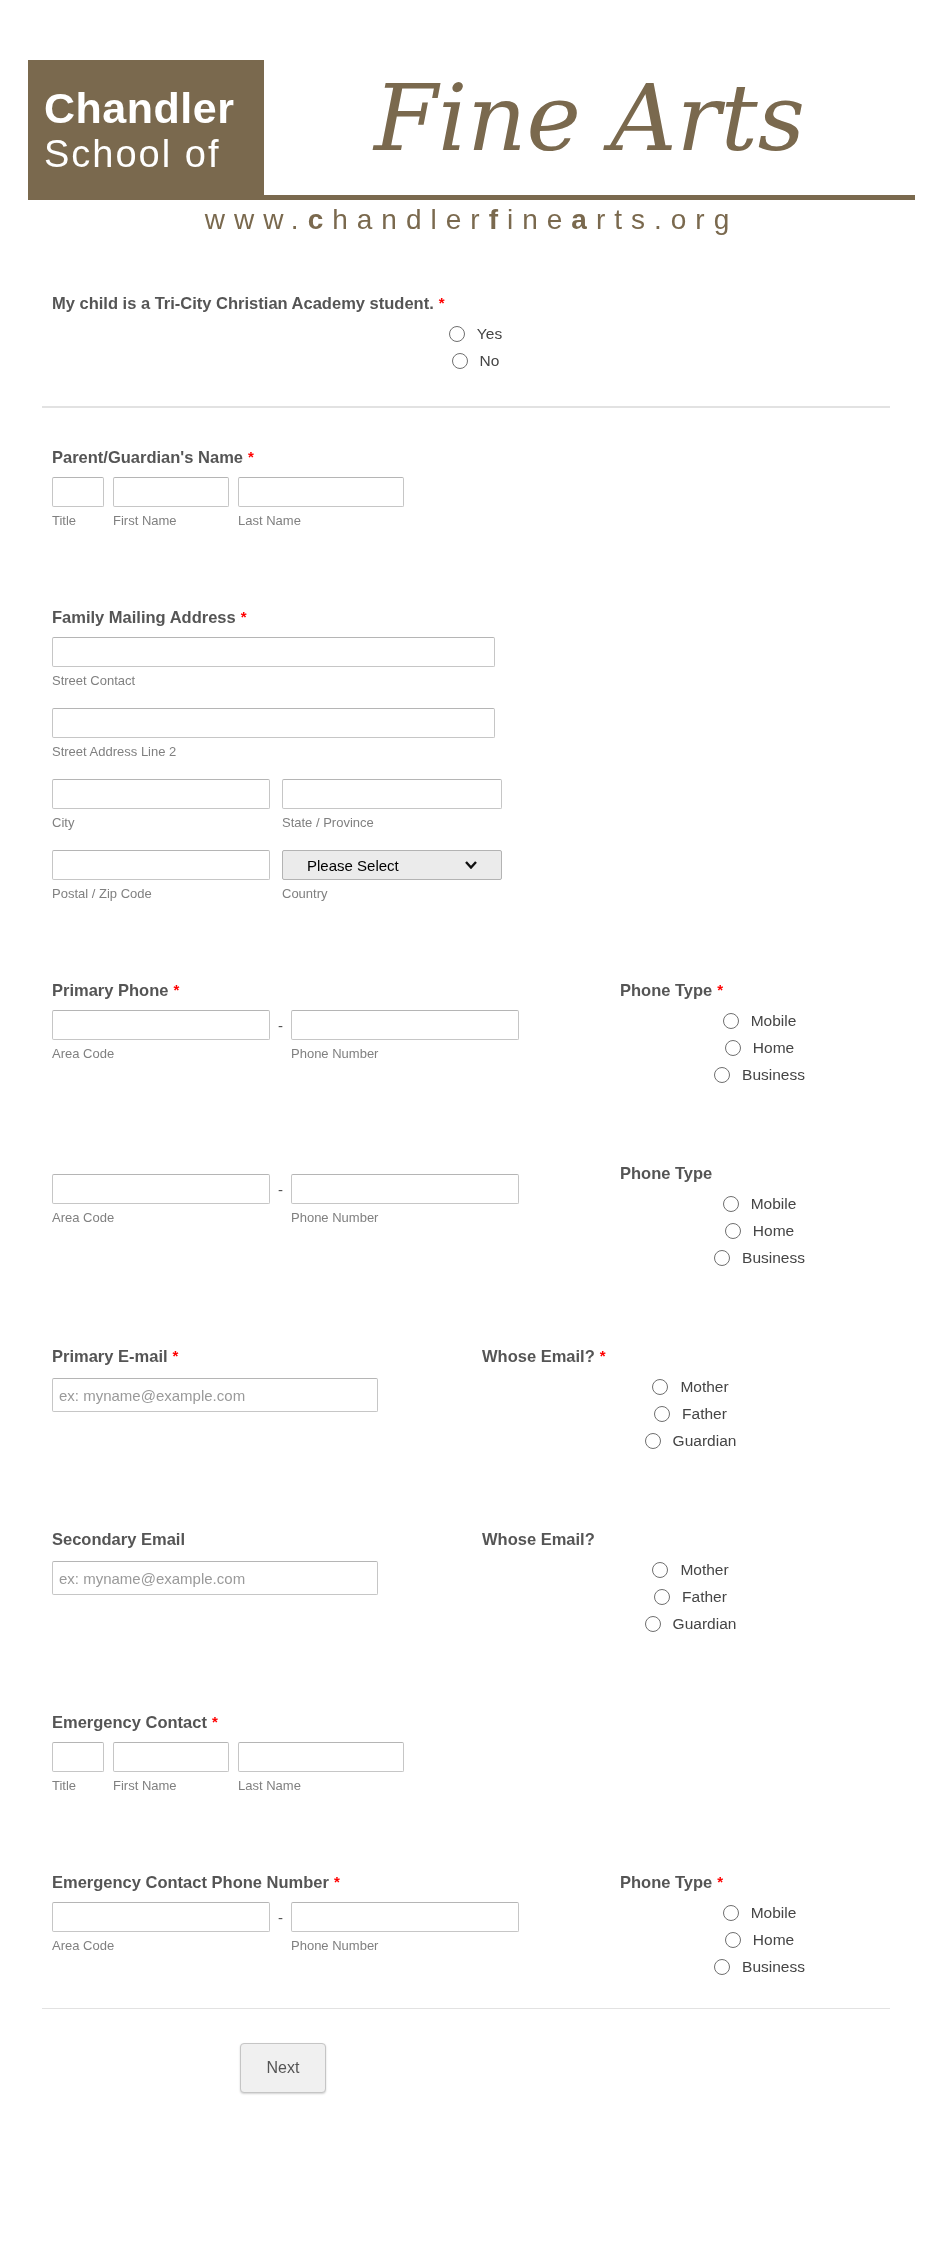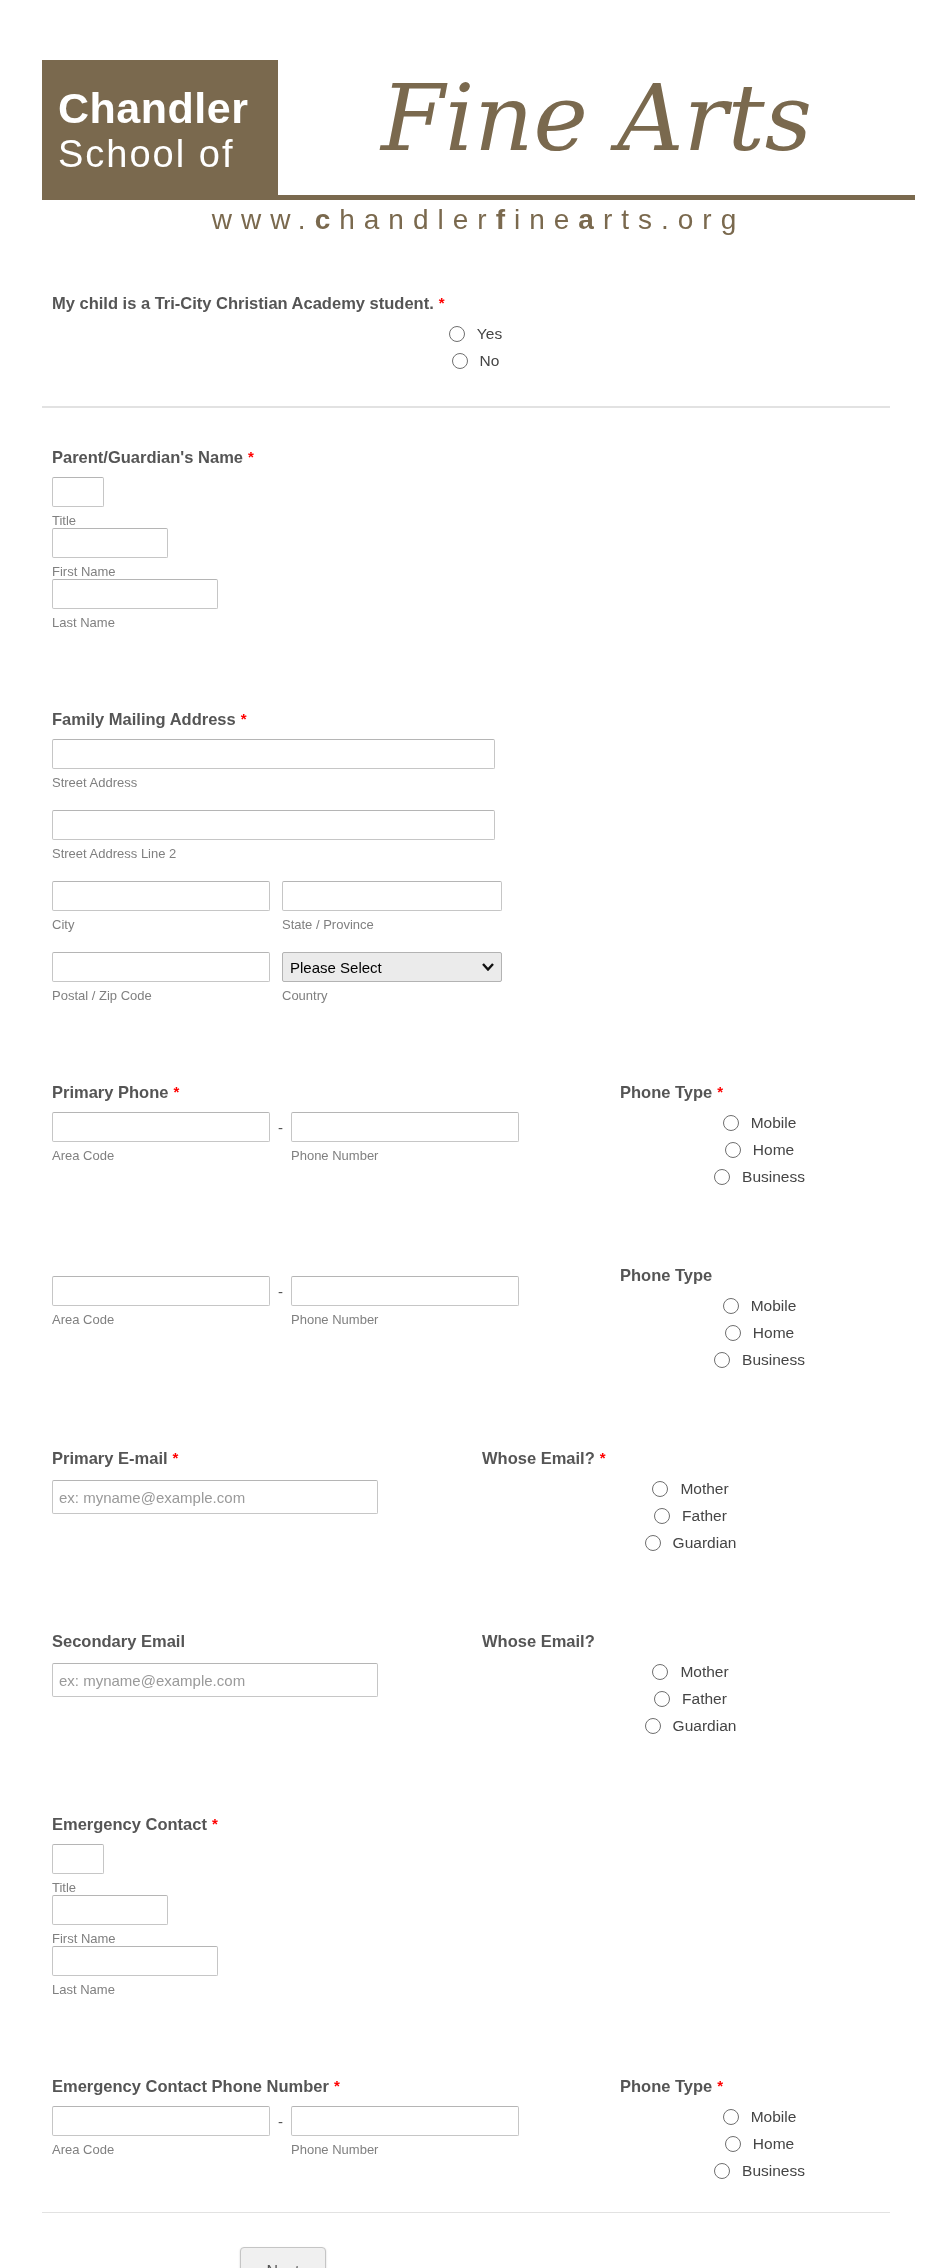--- a/index.html
+++ b/index.html
@@ -1,21 +1,21 @@
 <!DOCTYPE html>
 <html><head>
 <meta charset="utf-8">
 <style>
   * { box-sizing: border-box; }
   html,body { margin:0; padding:0; background:#fff; }
   body { font-family:"Liberation Sans", sans-serif; color:#555; }
   .page { width:930px; min-height:2268px; margin:0 auto; background:#fff; padding-top:60px; }
 
   
-  .header { padding:0 15px 0 42px; }
+  .header { padding:0 15px 0 28px; }
   .logo-row { display:flex; align-items:stretch; height:140px; }
   .logo-box { width:236px; background:#7a694e; color:#fff; display:flex; flex-direction:column;
               justify-content:center; padding-left:16px; }
   .logo-line1 { font-size:43px; font-weight:bold; letter-spacing:0.5px; line-height:1.15; }
   .logo-line2 { font-size:38px; font-weight:normal; letter-spacing:2px; line-height:1.1; }
   .logo-script-wrap { flex:1; border-bottom:5px solid #7a694e; display:flex;
                       align-items:center; justify-content:center; overflow:visible; }
   .logo-script { font-family:"DejaVu Serif", serif; font-style:italic; font-size:92px;
                  color:#7a694e; line-height:0.9; transform:translateY(-8px); white-space:nowrap; }
   .website { margin-top:4px; text-align:center; font-size:28px; letter-spacing:9px;
@@ -38,27 +38,27 @@
   .rc { width:16px; height:16px; min-width:16px; border:1px solid #6f6f6f; border-radius:50%; background:#fff; }
 
   .row2 { display:flex; }
   .pcol { width:568px; }            
   .ecol { width:430px; }            
   .rcol { flex:1; }
 
   .phone-fields { display:flex; align-items:flex-start; margin-top:10px; }
   .sep { height:30px; display:flex; align-items:center; margin:0 8px; color:#555; font-size:15px; }
 
-  .name-fields { display:flex; margin-top:10px;flex-direction:column; }
+  .name-fields { display:flex; gap:9px; margin-top:10px; }
 
   .ablock { margin-bottom:20px; }
   .arow { display:flex; gap:12px; margin-bottom:20px; }
 
   .select { width:220px; height:30px; background:#ebebeb; border:1px solid #b3b3b3;
-            display:flex; align-items:center; justify-content:space-between; padding:0 7px;
+            display:flex; align-items:center; justify-content:space-between; padding:0 24px;
             font-size:15px; color:#000; border-radius:2px; cursor:pointer; }
 
   .section { margin-bottom:80px;margin-top:20px; }
   .heading { font-size:28px; font-weight:bold; color:#555; margin:26px 0 26px 9px; }
 
   .next-wrap { padding:34px 0 32px 188px; }
   .next-btn { width:86px; height:50px; background:#f0f0f0; border:1px solid #c5c5c5;
               border-radius:4px; font-size:16px; color:#555; font-family:"Liberation Sans",sans-serif;
               box-shadow:0 1px 2px rgba(0,0,0,0.18); cursor:pointer; }
 </style>
@@ -122,21 +122,21 @@
         </div>
       </div>
     </div>
 
     <div class="section">
       <div class="q-label" style="margin-bottom:10px;">
         <span>Family Mailing Address</span><span class="req">*</span>
       </div>
       <div class="ablock fblock" style="width:443px;">
         <input class="txt" type="text" style="">
-        <div class="sub">Street Address</div>
+        <div class="sub">Street Contact</div>
       </div>
       <div class="ablock fblock" style="width:443px;">
         <input class="txt" type="text" style="">
         <div class="sub">Street Address Line 2</div>
       </div>
       <div class="arow">
         <div class="fblock" style="width:218px;">
           <input class="txt" type="text" style="">
           <div class="sub">City</div>
         </div>

